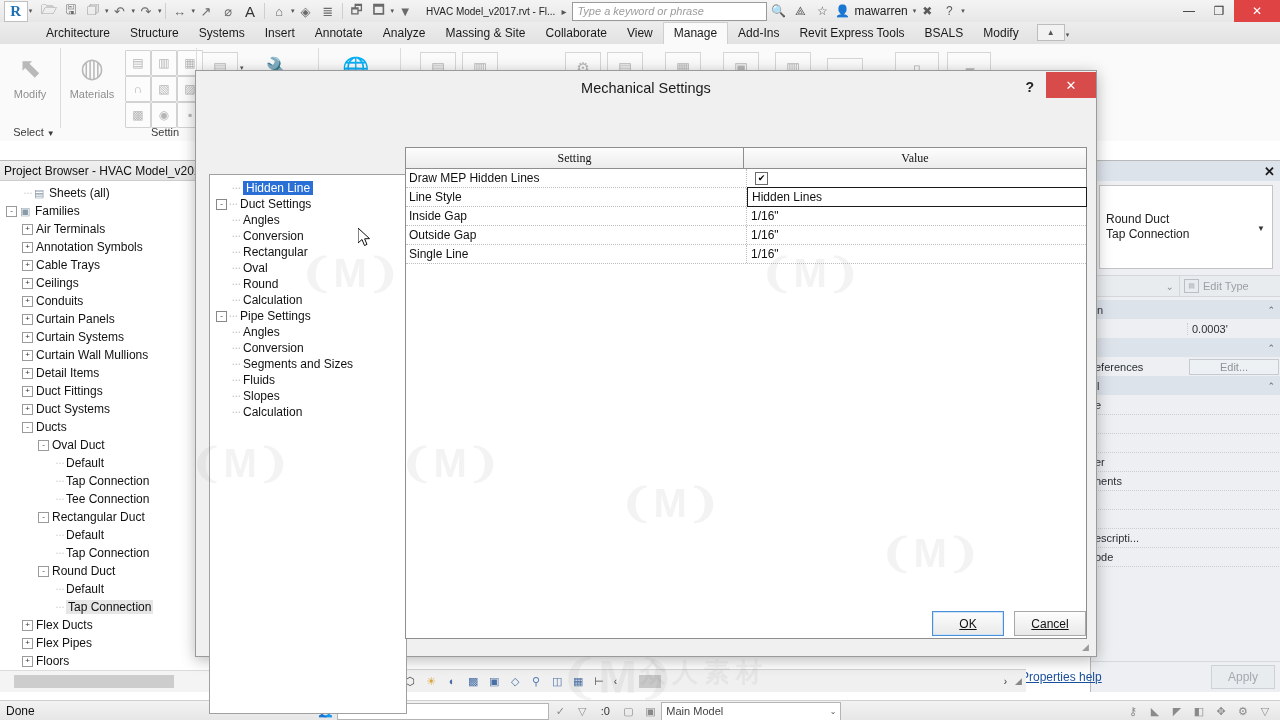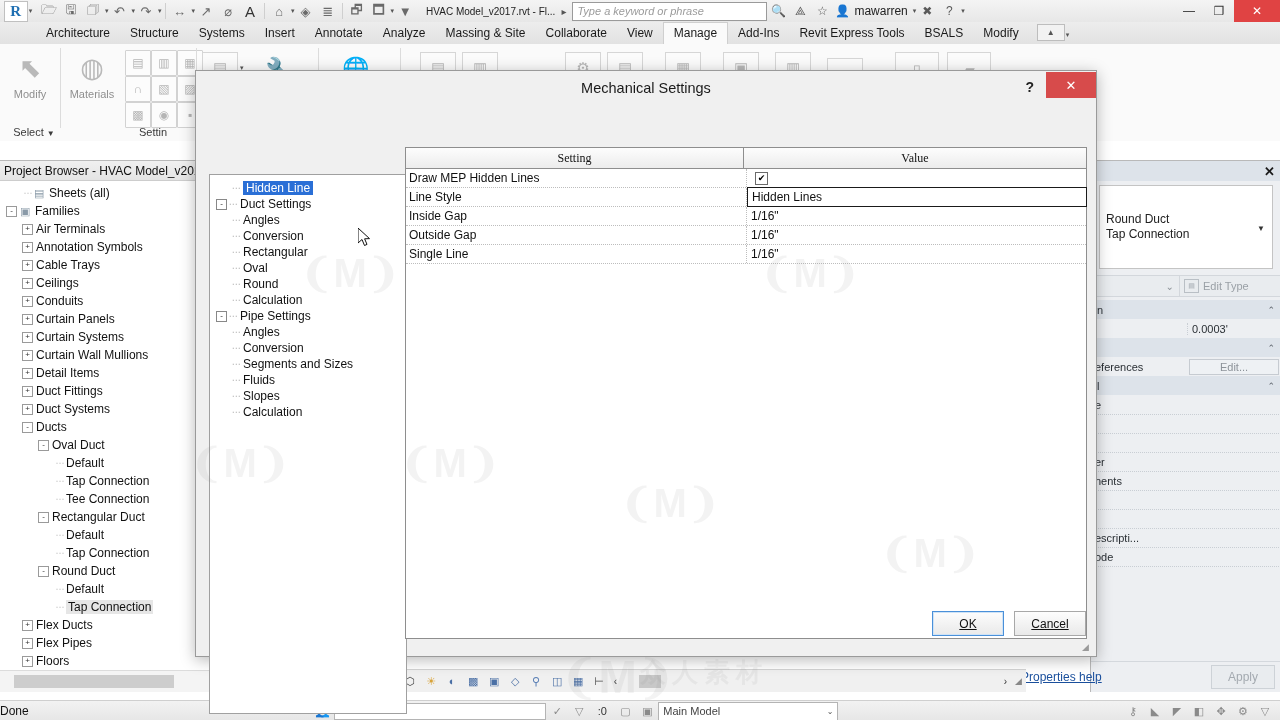--- a/index.html
+++ b/index.html
@@ -143,21 +143,21 @@
   .vci{width:17px;height:16px;display:flex;align-items:center;justify-content:center;
     font-size:11px;color:#4a4a4a;}
   #vcb .chev{font-size:10px;color:#333;margin-left:2px;}
   #vcb-grip{width:22px;height:13px;background:#c8c8c8;margin-left:18px;}
   #vcb-right{margin-left:auto;display:flex;align-items:center;gap:8px;padding-right:4px;}
 
   
   #status{left:0;top:700px;width:1280px;height:20px;
     background:linear-gradient(#f2f2f2,#e6e6e6);border-top:1px solid #cfcfcf;
     display:flex;align-items:center;}
-  #status .msg{font-size:12px;color:#111;}
+  #status .msg{font-size:12px;color:#111;padding-left:6px;}
   #st-people{margin-left:auto;width:22px;display:flex;align-items:center;
     justify-content:center;color:#7b7b7b;font-size:12px;}
   #st-input{width:210px;height:15px;background:#fff;border:1px solid #b4b4b4;}
   .st-ico{width:22px;height:18px;display:flex;align-items:center;justify-content:center;
     color:#8a8a8a;font-size:11px;}
   #st-count{font-size:11px;color:#333;width:24px;text-align:center;}
   #st-model{width:170px;height:17px;background:#fff;border:1px solid #b4b4b4;
     display:flex;align-items:center;padding:0 4px;font-size:11px;color:#444;}
   #st-model .cv{margin-left:auto;font-size:8px;color:#555;}
   #st-right{margin-left:auto;display:flex;align-items:center;padding-right:4px;}
@@ -309,21 +309,21 @@
     </div>
     <div class="smicon" style="left:64px;top:6px;">▤</div>
     <div class="smicon" style="left:90px;top:6px;">▥</div>
     <div class="smicon" style="left:116px;top:6px;">▦</div>
     <div class="smicon" style="left:64px;top:32px;">∩</div>
     <div class="smicon" style="left:90px;top:32px;">▧</div>
     <div class="smicon" style="left:116px;top:32px;">▨</div>
     <div class="smicon" style="left:64px;top:58px;">▩</div>
     <div class="smicon" style="left:90px;top:58px;">◉</div>
     <div class="smicon" style="left:116px;top:58px;">▪</div>
-    <div class="panel-label" style="left:50px;width:84px;">
+    <div class="panel-label" style="left:62px;width:84px;">
       <span>Settin</span>
     </div>
   </div>
   <div class="panel-div" style="left:196px;"></div>
 
   <div class="panel" style="left:197px;width:120px;">
     <div class="medicon" style="left:5px;top:8px;">▤</div>
     <span class="qtick" style="position:absolute;left:42px;top:20px;">▾</span>
     <div class="wrench" style="left:68px;top:12px;">🔧</div>
   </div>

